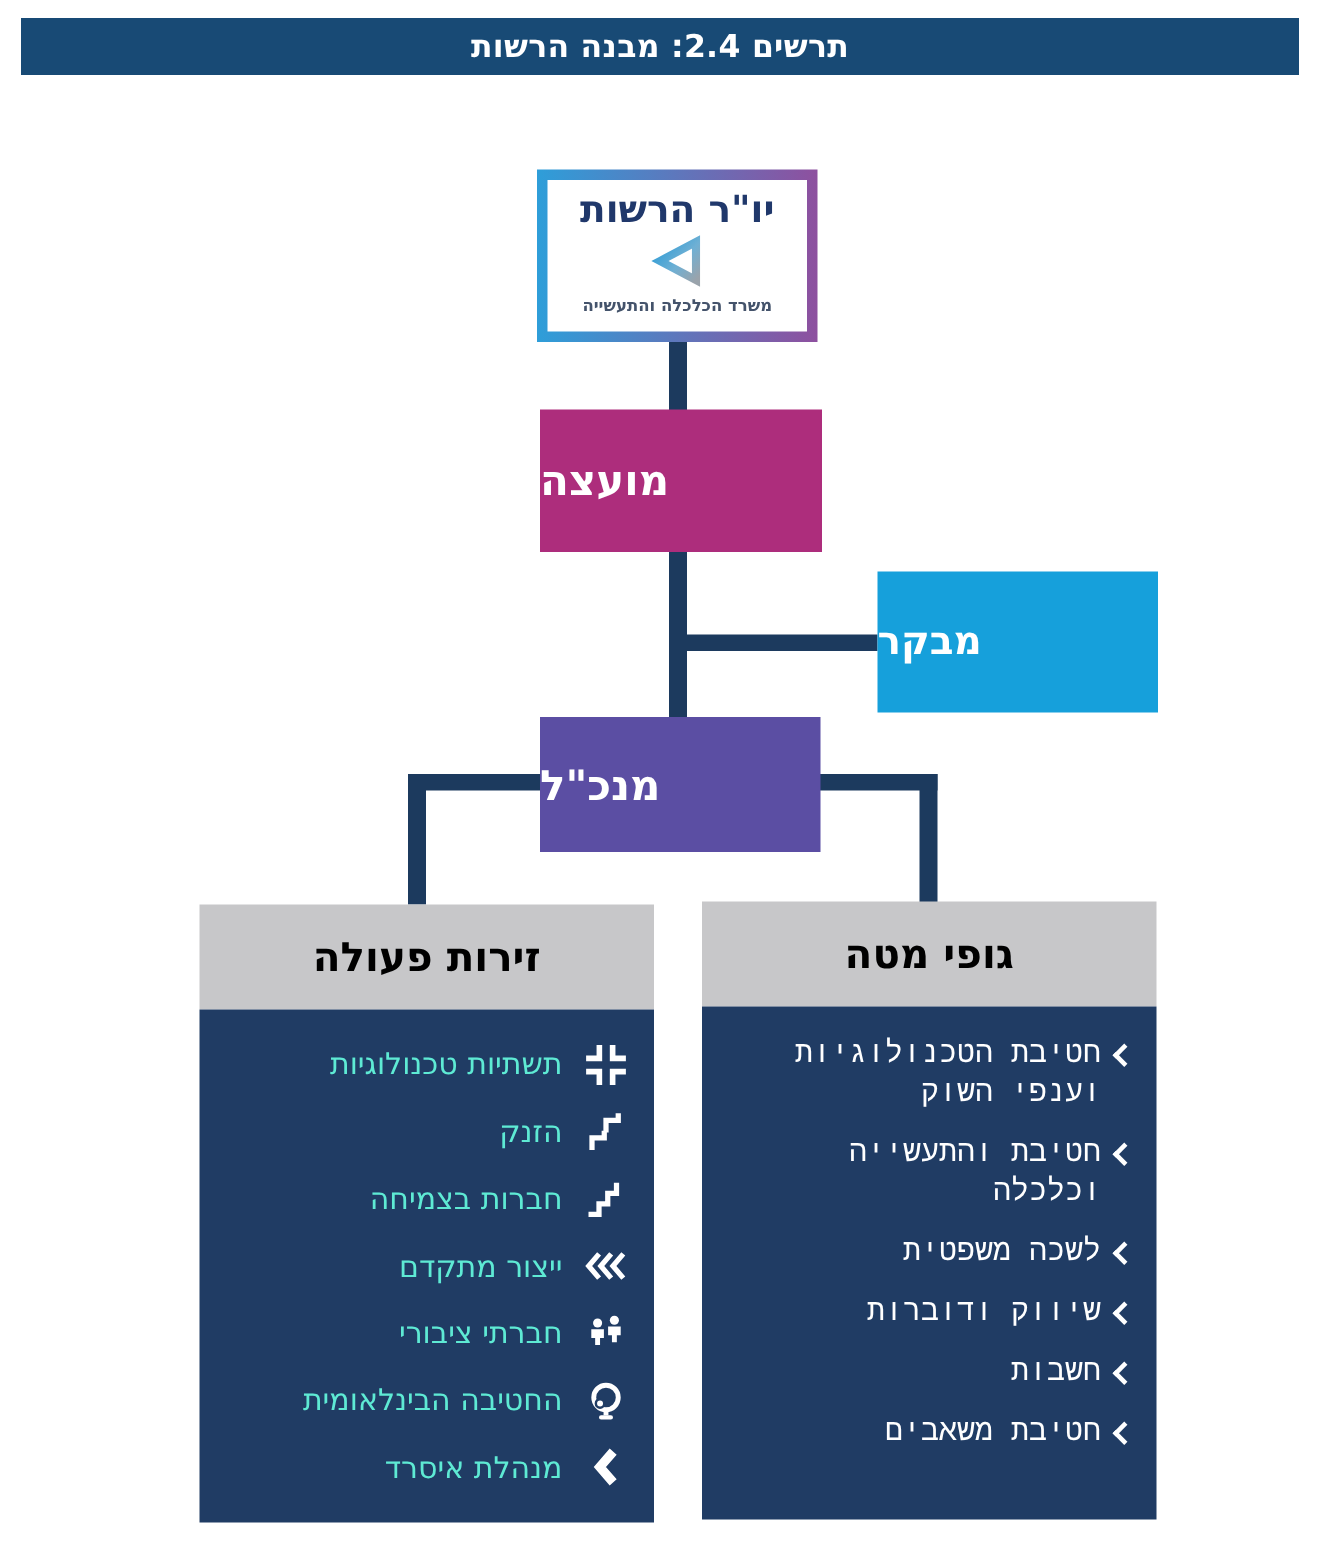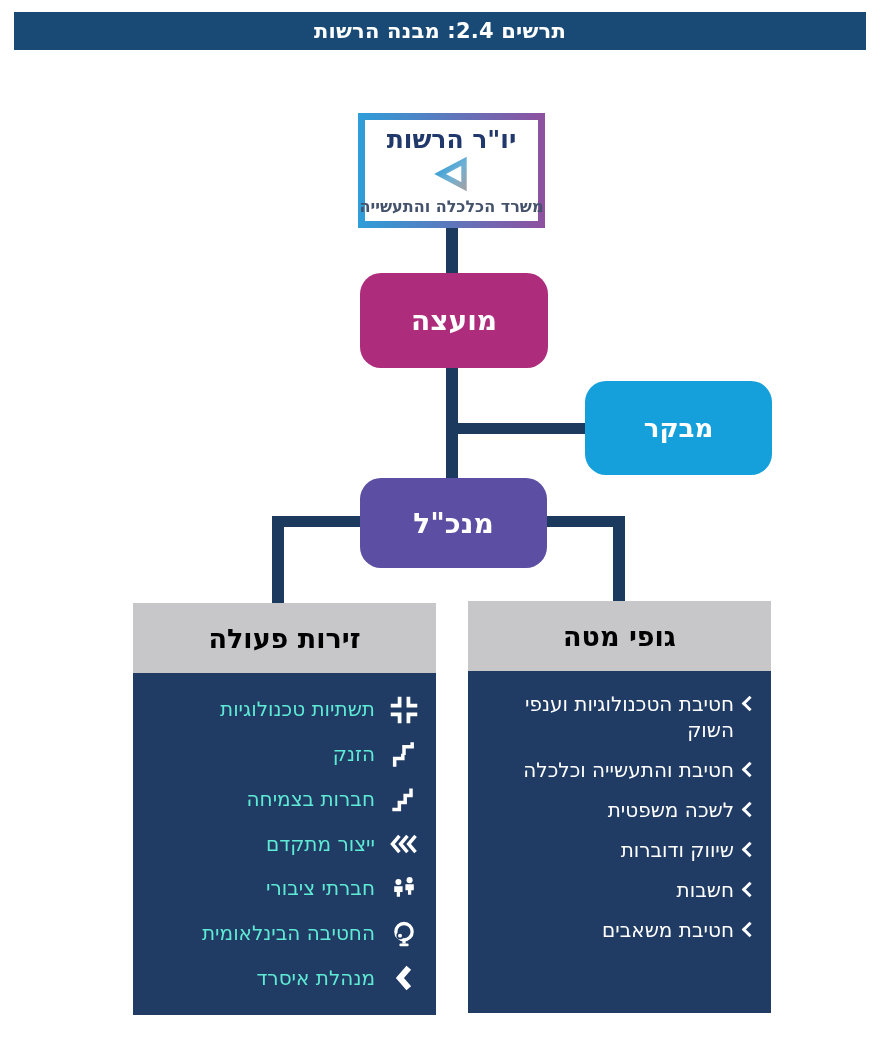--- a/index.html
+++ b/index.html
@@ -5,48 +5,48 @@
   html,body{margin:0;padding:0;background:#fff;}
   body{font-family:"DejaVu Sans","Liberation Sans",sans-serif;}
   .canvas{position:relative;width:880px;height:1041px;background:#fff;overflow:hidden;direction:rtl;}
 
   .titlebar{position:absolute;left:14px;top:12px;width:852px;height:38px;background:#184a75;
     color:#fff;display:flex;align-items:center;justify-content:center;
     font-size:21px;font-weight:700;letter-spacing:.2px;}
 
   .connector{position:absolute;background:#1c3a5e;}
 
-  .node{position:absolute;display:flex;align-items:center;justify-content:center;
-    color:#fff;font-weight:600;border-radius:21px;}
+  .node{position:absolute;display:flex;align-items:center;justify-content:flex-end;
+    color:#fff;font-weight:600;}
   .node-council{left:360px;top:273px;width:188px;height:95px;background:#ad2d7c;font-size:28px;}
   .node-auditor{left:585px;top:381px;width:187px;height:94px;background:#16a0db;font-size:26px;}
   .node-ceo{left:360px;top:478px;width:187px;height:90px;background:#5b4ea3;font-size:28px;}
 
   .chairman{position:absolute;left:358px;top:113px;width:187px;height:115px;
     background:linear-gradient(90deg,#2e9ed9,#8e509f);padding:7px;box-sizing:border-box;}
   .chairman-inner{background:#fff;width:100%;height:100%;display:flex;flex-direction:column;
     align-items:center;justify-content:flex-start;}
   .chairman-title{font-size:25px;font-weight:700;color:#20386b;margin-top:6px;line-height:1.1;}
   .ministry-logo{display:flex;flex-direction:column;align-items:center;margin-top:2px;}
-  .logo-caption{font-size:16px;font-weight:700;color:#44536b;margin-top:1px;white-space:nowrap;}
+  .logo-caption{font-size:11px;font-weight:700;color:#44536b;margin-top:1px;white-space:nowrap;}
 
   .col{position:absolute;width:303px;}
   .col-arenas{left:133px;top:603px;}
   .col-staff{left:468px;top:601px;}
   .col-header{height:70px;background:#c7c7c9;color:#000;display:flex;align-items:center;
     justify-content:center;font-size:27px;font-weight:700;}
   .col-body{background:#203c64;height:342px;box-sizing:border-box;}
 
   .arenas-body{display:flex;flex-direction:column;justify-content:space-evenly;padding:8px 0;}
   .arena-row{display:flex;align-items:center;gap:13px;padding:0 16px;color:#5eead4;}
   .arena-icon{width:32px;height:32px;display:flex;align-items:center;justify-content:center;flex:0 0 32px;}
   .arena-label{font-size:20px;line-height:1.15;}
 
   .staff-body{display:flex;flex-direction:column;gap:14px;padding:20px 16px 0 10px;}
-  .staff-row{display:flex;align-items:flex-start;gap:10px;color:#fff;}
+  .staff-row{display:flex;align-items:flex-start;gap:10px;color:#fff;font-family:Liberation Mono, monospace;}
   .chev{width:8px;height:8px;border-left:3px solid #fff;border-bottom:3px solid #fff;
     transform:rotate(45deg);margin-top:7px;flex:0 0 8px;}
   .staff-label{font-size:20px;line-height:1.3;max-width:240px;}
 </style>
 </head>
 <body>
 
 <div class="canvas">
 
   <div class="titlebar">

